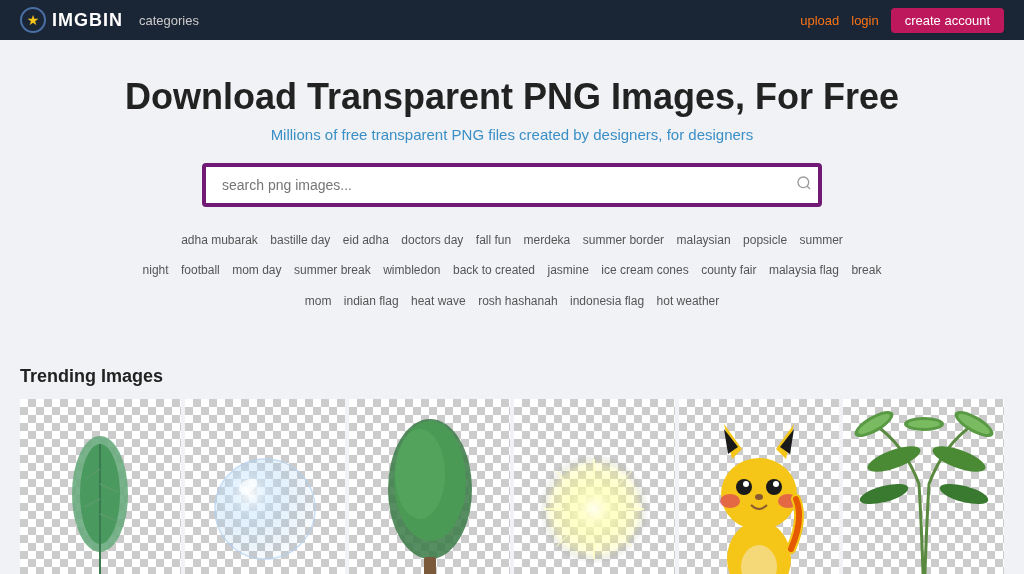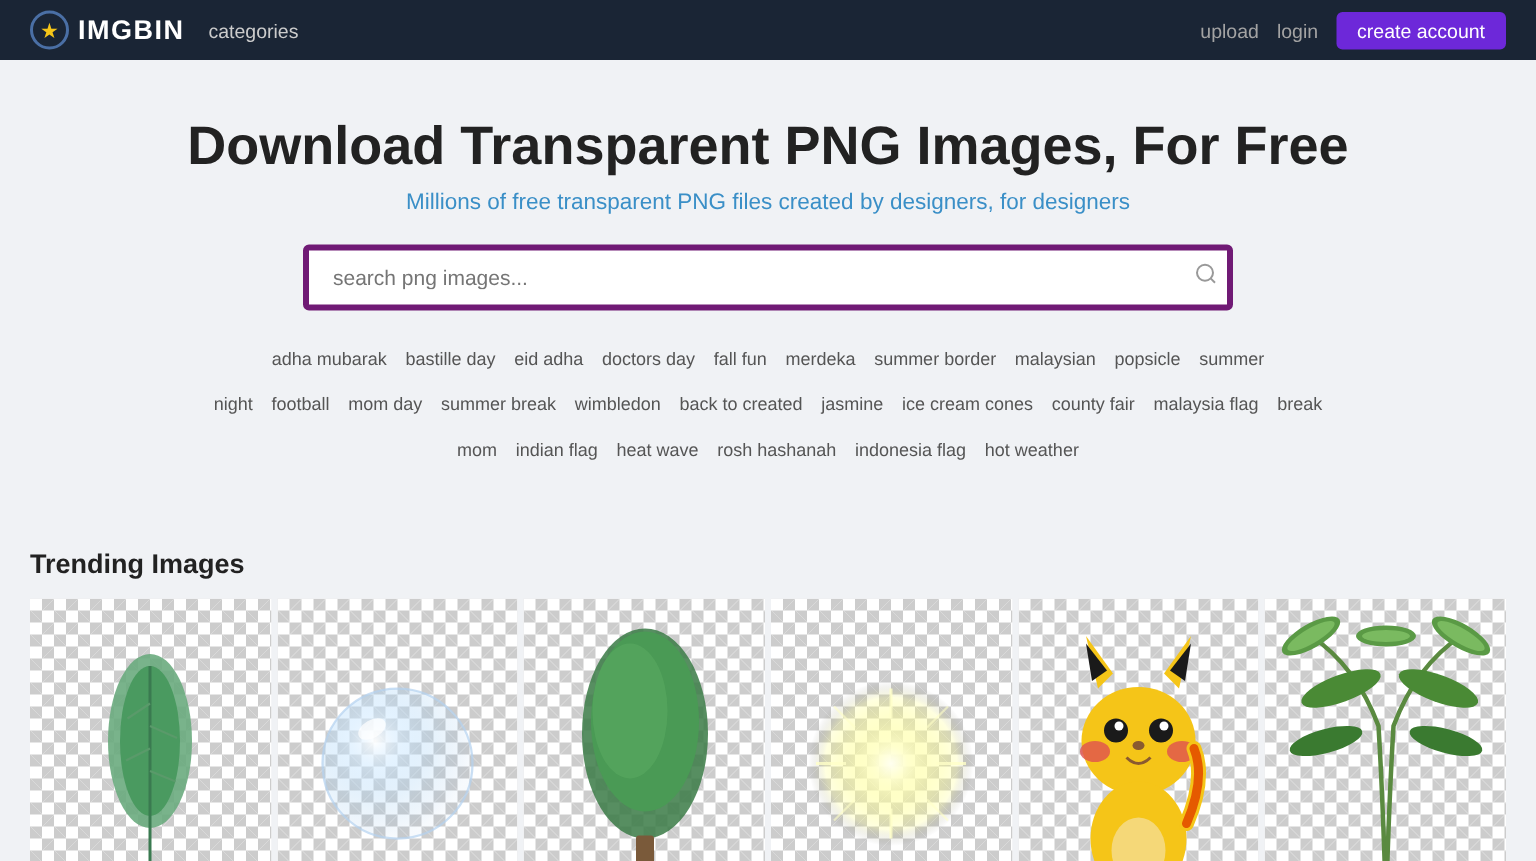--- a/index.html
+++ b/index.html
@@ -22,23 +22,23 @@
       border-radius: 50%;
       border: 2px solid #4a6fa5;
       display: flex; align-items: center; justify-content: center;
       color: #f5c518; font-size: 14px;
     }
     .logo-text { color: #fff; font-size: 18px; font-weight: bold; letter-spacing: 1px; }
     .nav-categories {
       color: #ccc; font-size: 13px; cursor: pointer;
     }
     .navbar-right { display: flex; align-items: center; gap: 12px; margin-left: auto; }
-    .nav-link { color: #a3a3a3; font-size: 13px; text-decoration: none; cursor: pointer; }
+    .nav-link { color: #f97316; font-size: 13px; text-decoration: none; cursor: pointer; }
     .btn-create-account {
-      background: #6d28d9;
+      background: #be185d;
       color: #fff;
       border: none;
       padding: 5px 14px;
       border-radius: 4px;
       font-size: 13px;
       cursor: pointer;
     }
 
     
     .hero {

